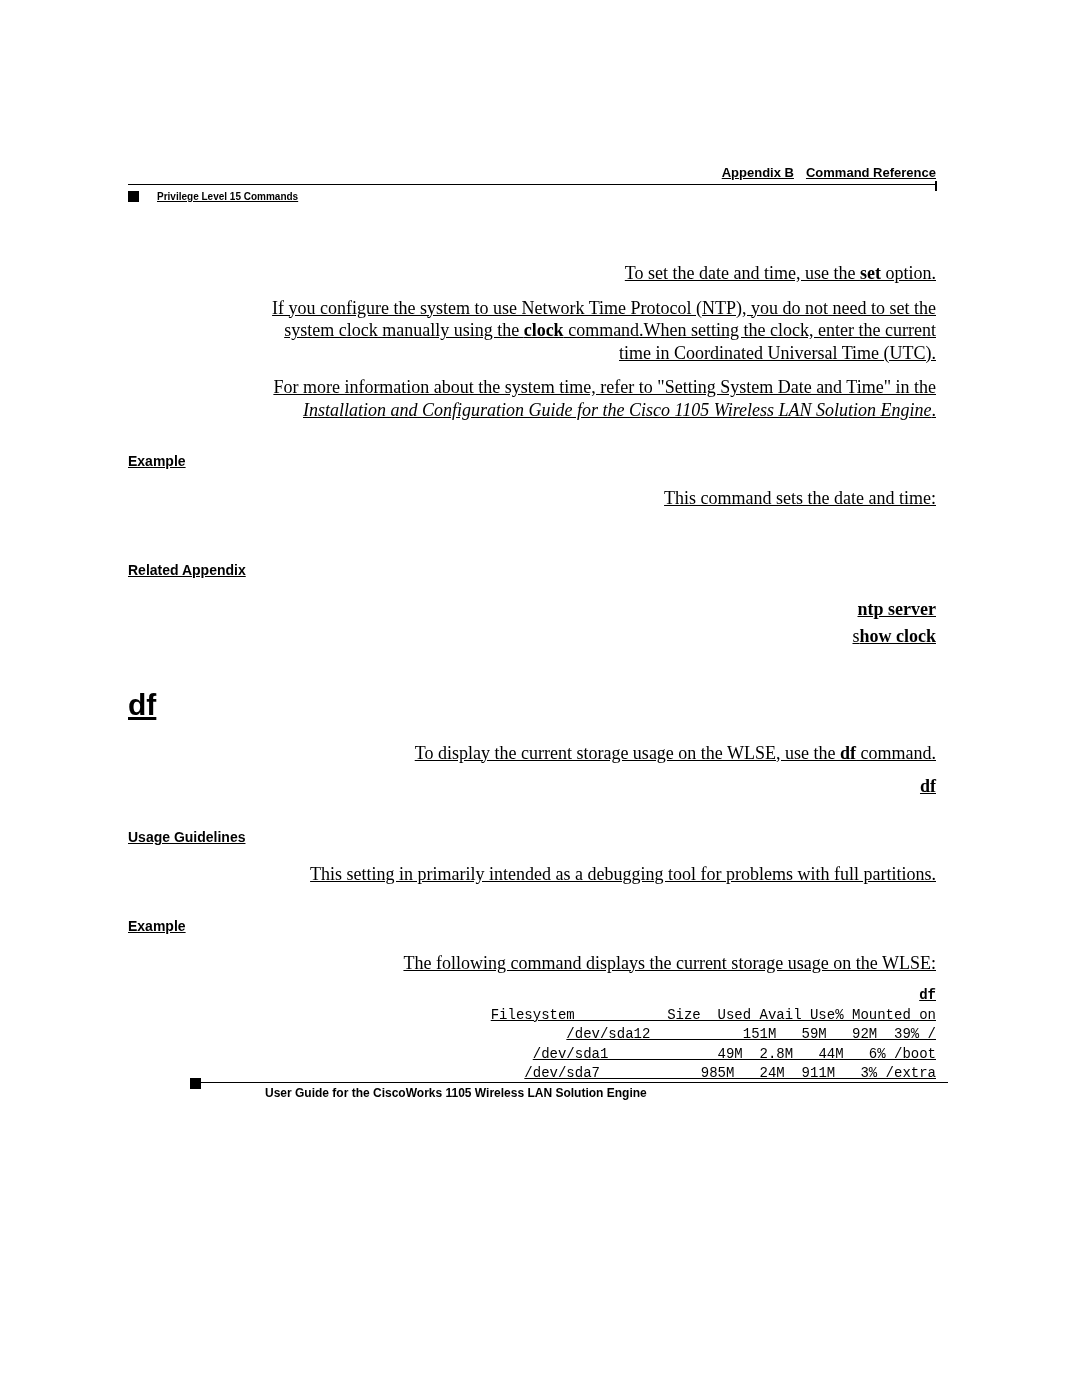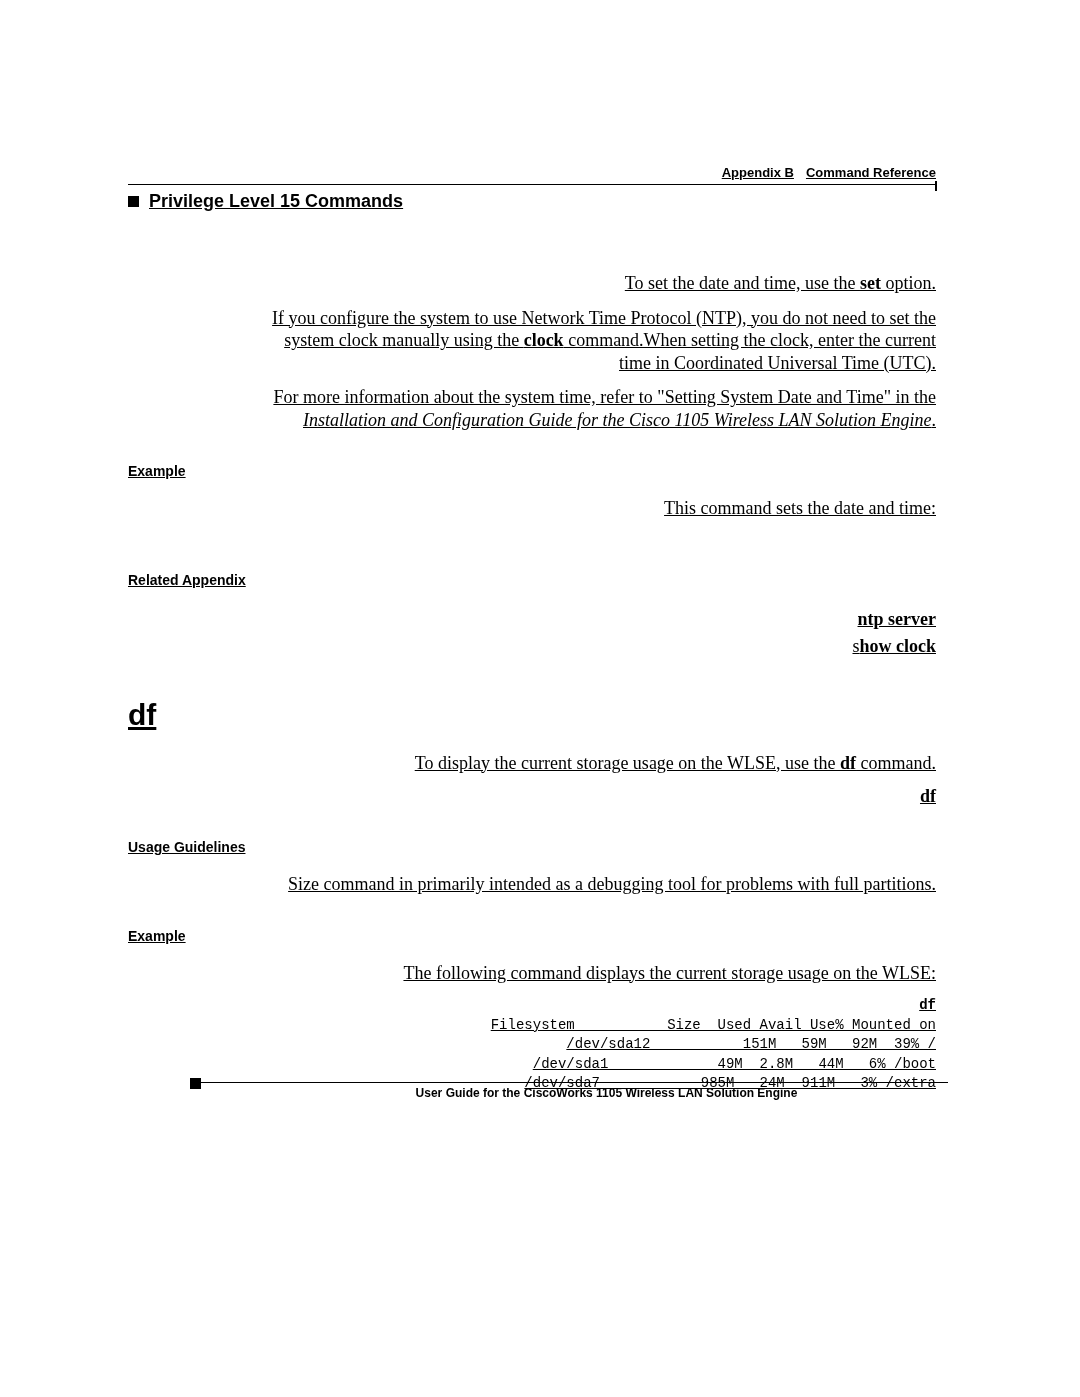--- a/index.html
+++ b/index.html
@@ -39,22 +39,23 @@
       top: -4.5px;
       width: 2px;
       height: 10px;
       background: #000;
     }
     .subheader-row {
       display: flex;
       align-items: center;
       margin-top: 6px;
       font-family: Arial, Helvetica, sans-serif;
-      font-size: 18px;
-      font-weight: bold;
+      font-size: 10px;
+      font-weight: bold;
+      gap: 8px;
     }
     .subheader-row .blk {
       width: 11px;
       height: 11px;
       background: #000;
       margin-right: 10px;
     }
     .content-col {
       margin-left: 143px;
       width: 665px;
@@ -102,21 +103,20 @@
     }
     .footer {
       position: absolute;
       left: 140px;
       bottom: 297px;
       width: 808px;
     }
     .footer-rule-wrap {
       position: relative;
       margin-left: 50px;
-      text-align: center;
     }
     .footer-rule {
       border-top: 1.5px solid #000;
       width: 100%;
     }
     .footer-startmark {
       position: absolute;
       left: -0.5px;
       top: -4.5px;
       width: 11px;
@@ -206,21 +206,21 @@
 
   <div class="content-col">
     <p class="para">
       <span>To display the current storage usage on the WLSE, use the </span><span class="bold">df</span><span> command.</span>
     </p>
     <div class="syntax">df</div>
   </div>
 
   <div class="section-label">Usage Guidelines</div>
   <div class="content-col">
-    <p class="para">Size command in primarily intended as a debugging tool for problems with full partitions.</p>
+    <p class="para">This setting in primarily intended as a debugging tool for problems with full partitions.</p>
   </div>
 
   <div class="section-label">Example</div>
   <div class="content-col">
     <p class="para">The following command displays the current storage usage on the WLSE:</p>
     <div class="mono mono-bold">df</div>
     <div class="mono">Filesystem           Size  Used Avail Use% Mounted on
 /dev/sda12           151M   59M   92M  39% /
 /dev/sda1             49M  2.8M   44M   6% /boot
 /dev/sda7            985M   24M  911M   3% /extra</div>

